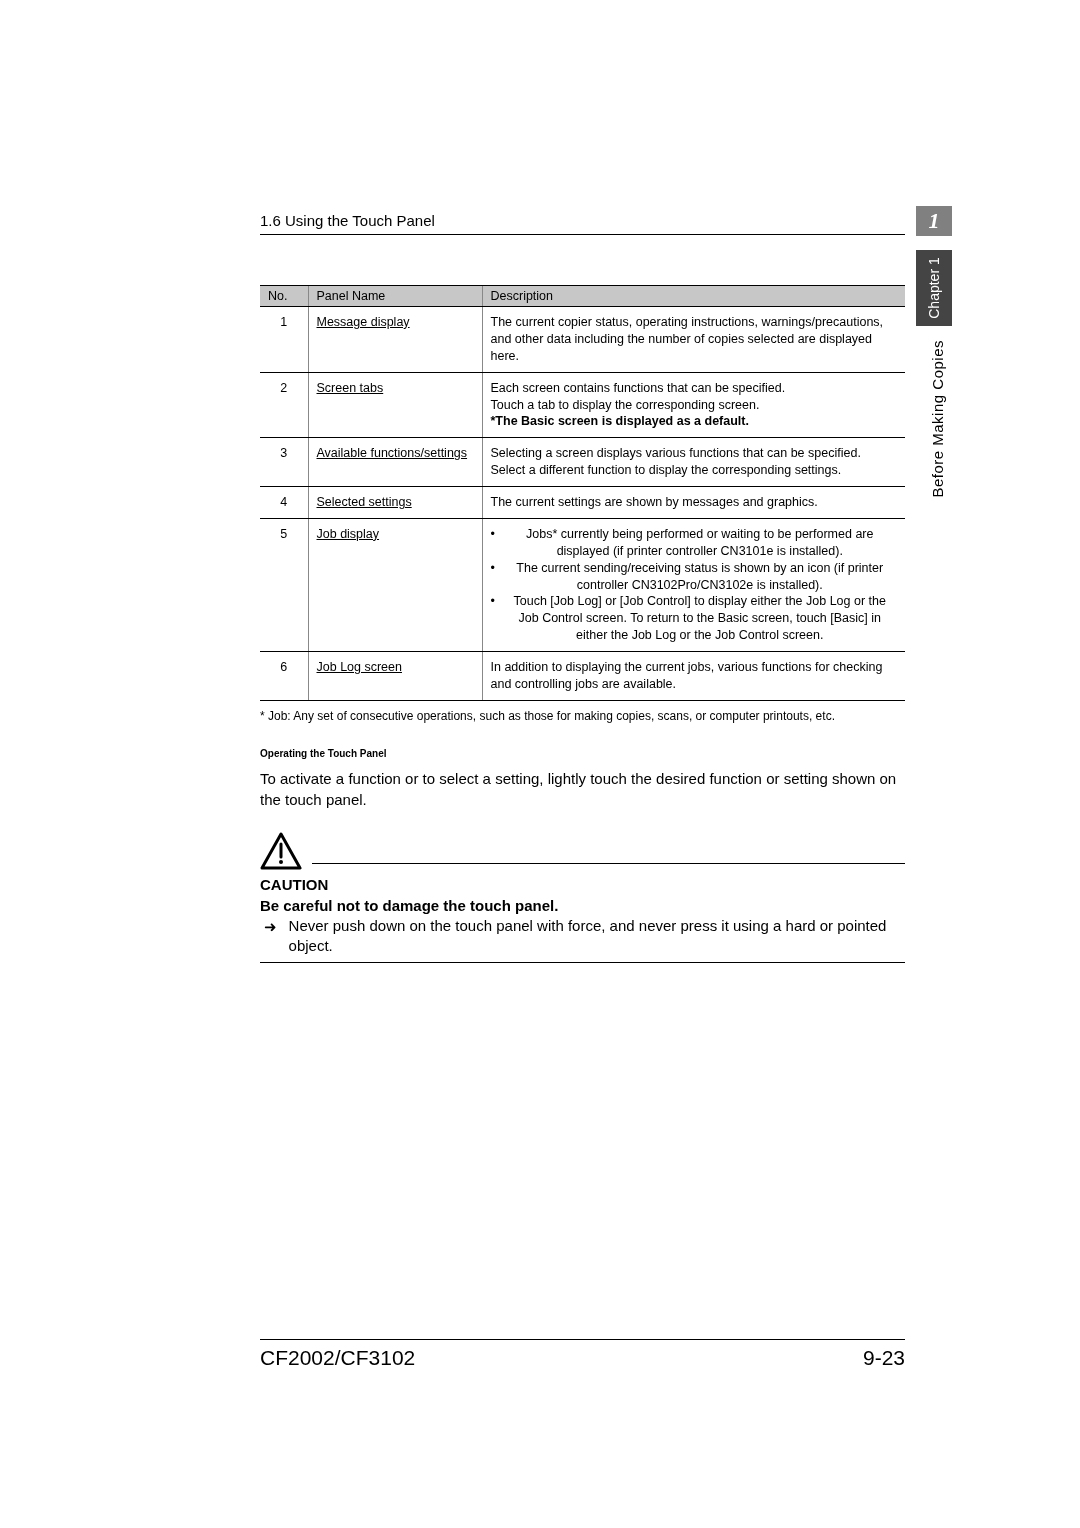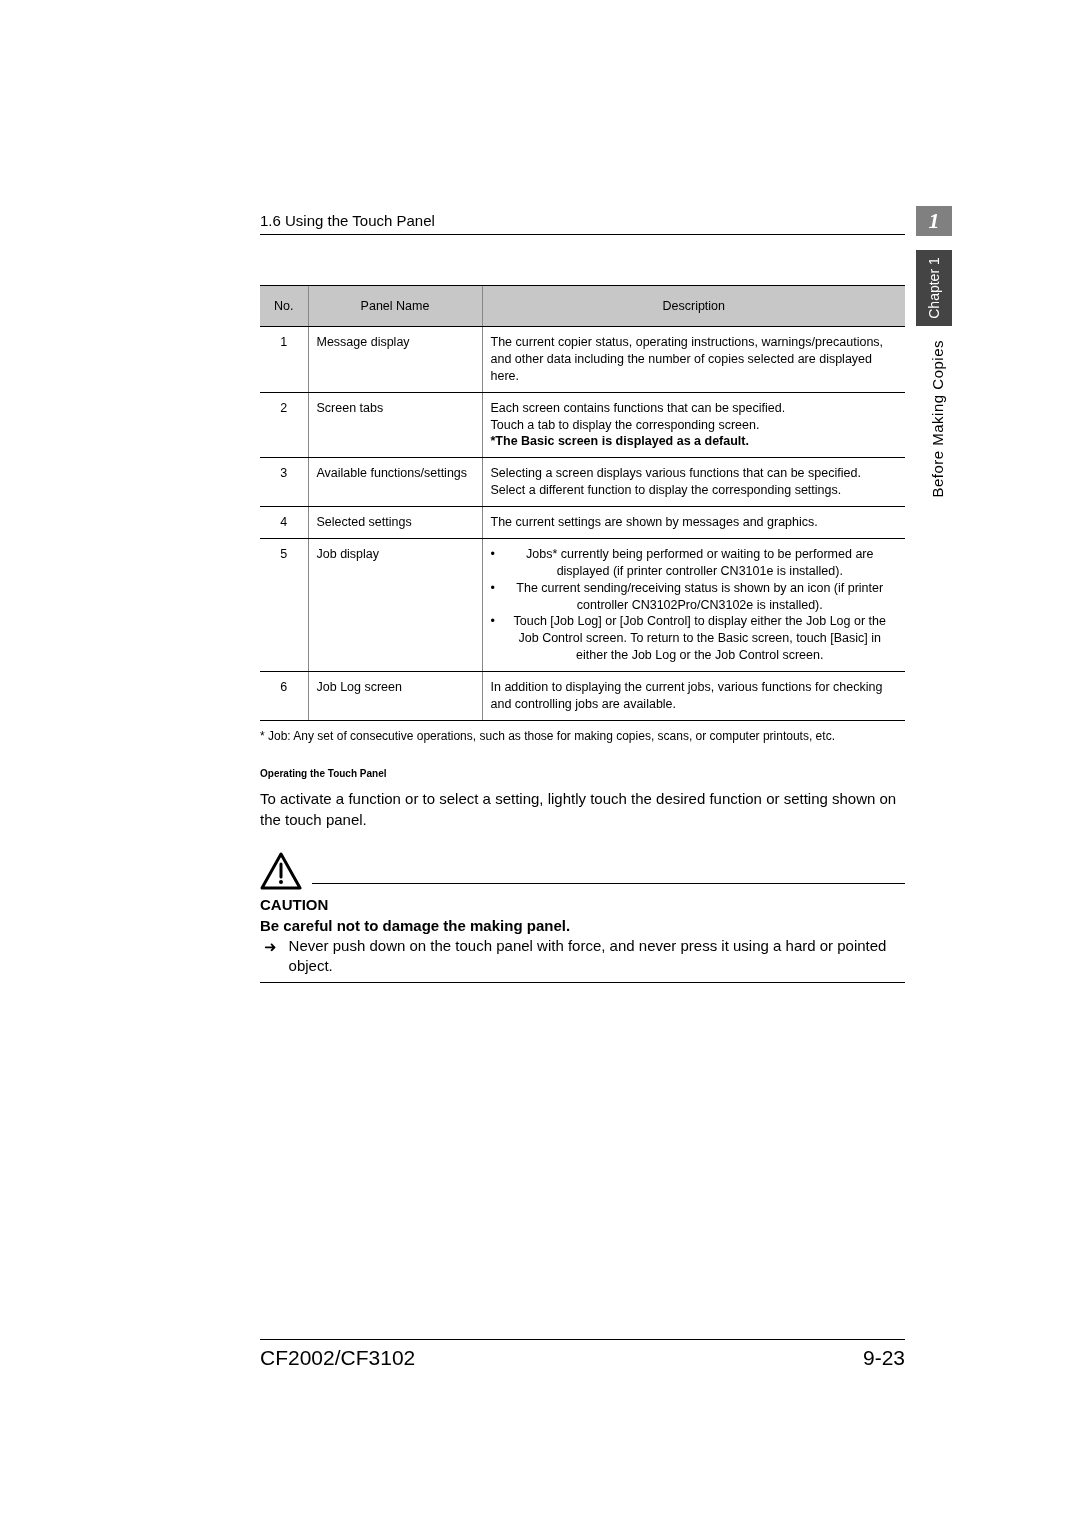--- a/index.html
+++ b/index.html
@@ -72,39 +72,40 @@
       width: 100%;
       border-collapse: collapse;
       font-size: 12.5px;
       margin-bottom: 8px;
     }
     table.main-table th {
       background: #c7c7c7;
       border-top: 1px solid #000;
       border-bottom: 1px solid #000;
       border-left: 1px solid #888;
-      text-align: center;
+      text-align: left;
       font-weight: normal;
-      padding: 13px 8px;
+      padding: 3px 8px;
     }
     table.main-table th:first-child { border-left: none; }
     table.main-table td {
       border-bottom: 1px solid #000;
       border-left: 1px solid #888;
       padding: 7px 8px;
       vertical-align: top;
       line-height: 1.35;
     }
     table.main-table td:first-child {
       border-left: none;
       text-align: center;
       width: 48px;
     }
     table.main-table td:nth-child(2) {
       width: 174px;
+      text-decoration: underline;
     }
     .col-no { width: 48px; }
     .col-name { width: 174px; }
     ul.cell-list {
       list-style: none;
       padding-left: 0;
       text-align: center;
     }
     ul.cell-list li {
       position: relative;
@@ -269,21 +270,21 @@
       <span class="caution-icon">
         <svg width="42" height="38" viewBox="0 0 42 38">
           <polygon points="21,2 40,36 2,36" fill="none" stroke="#000" stroke-width="3" stroke-linejoin="round"></polygon>
           <line x1="21" y1="12" x2="21" y2="25" stroke="#000" stroke-width="3" stroke-linecap="round"></line>
           <circle cx="21" cy="30" r="2" fill="#000"></circle>
         </svg>
       </span>
       <div class="caution-line"></div>
     </div>
     <div class="caution-title">CAUTION</div>
-    <div class="caution-sub">Be careful not to damage the making panel.</div>
+    <div class="caution-sub">Be careful not to damage the touch panel.</div>
     <div class="arrow-item">
       <span class="arrow-glyph">➜</span>
       <span>Never push down on the touch panel with force, and never press it using a hard or pointed object.</span>
     </div>
     <div class="bottom-rule"></div>
   </div>
 </div>
 
 <div class="footer">
   <span>CF2002/CF3102</span>

